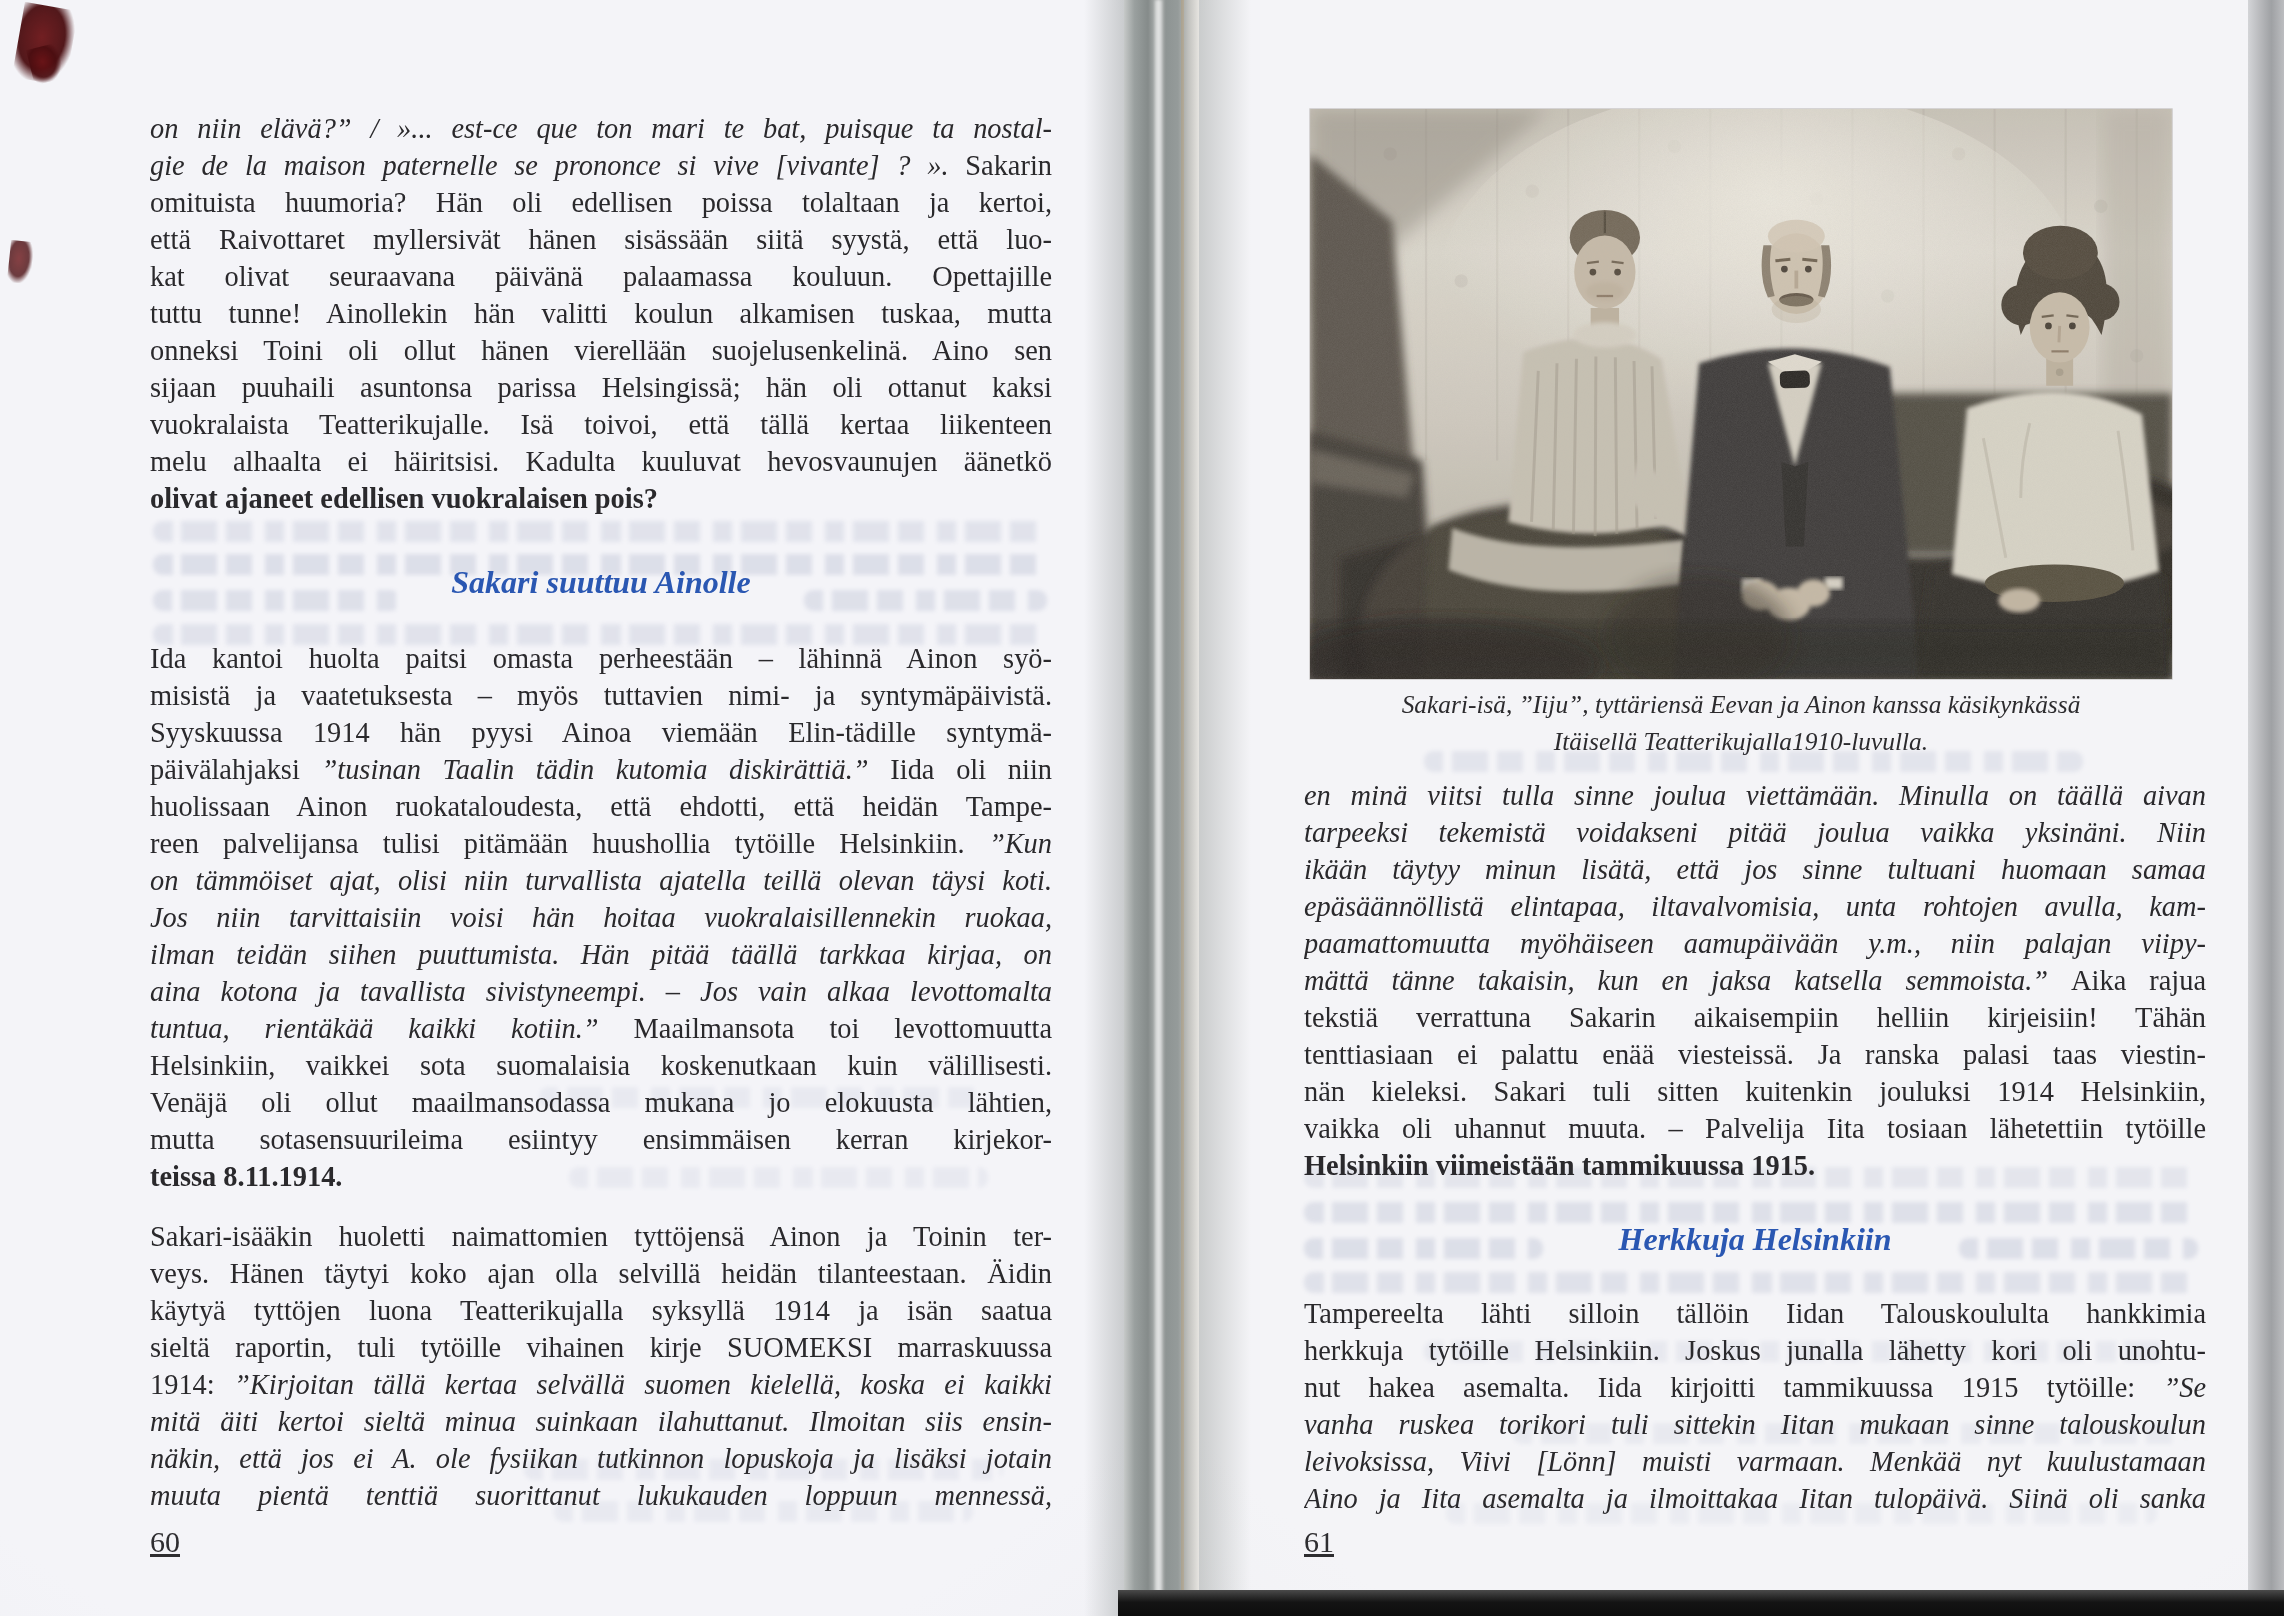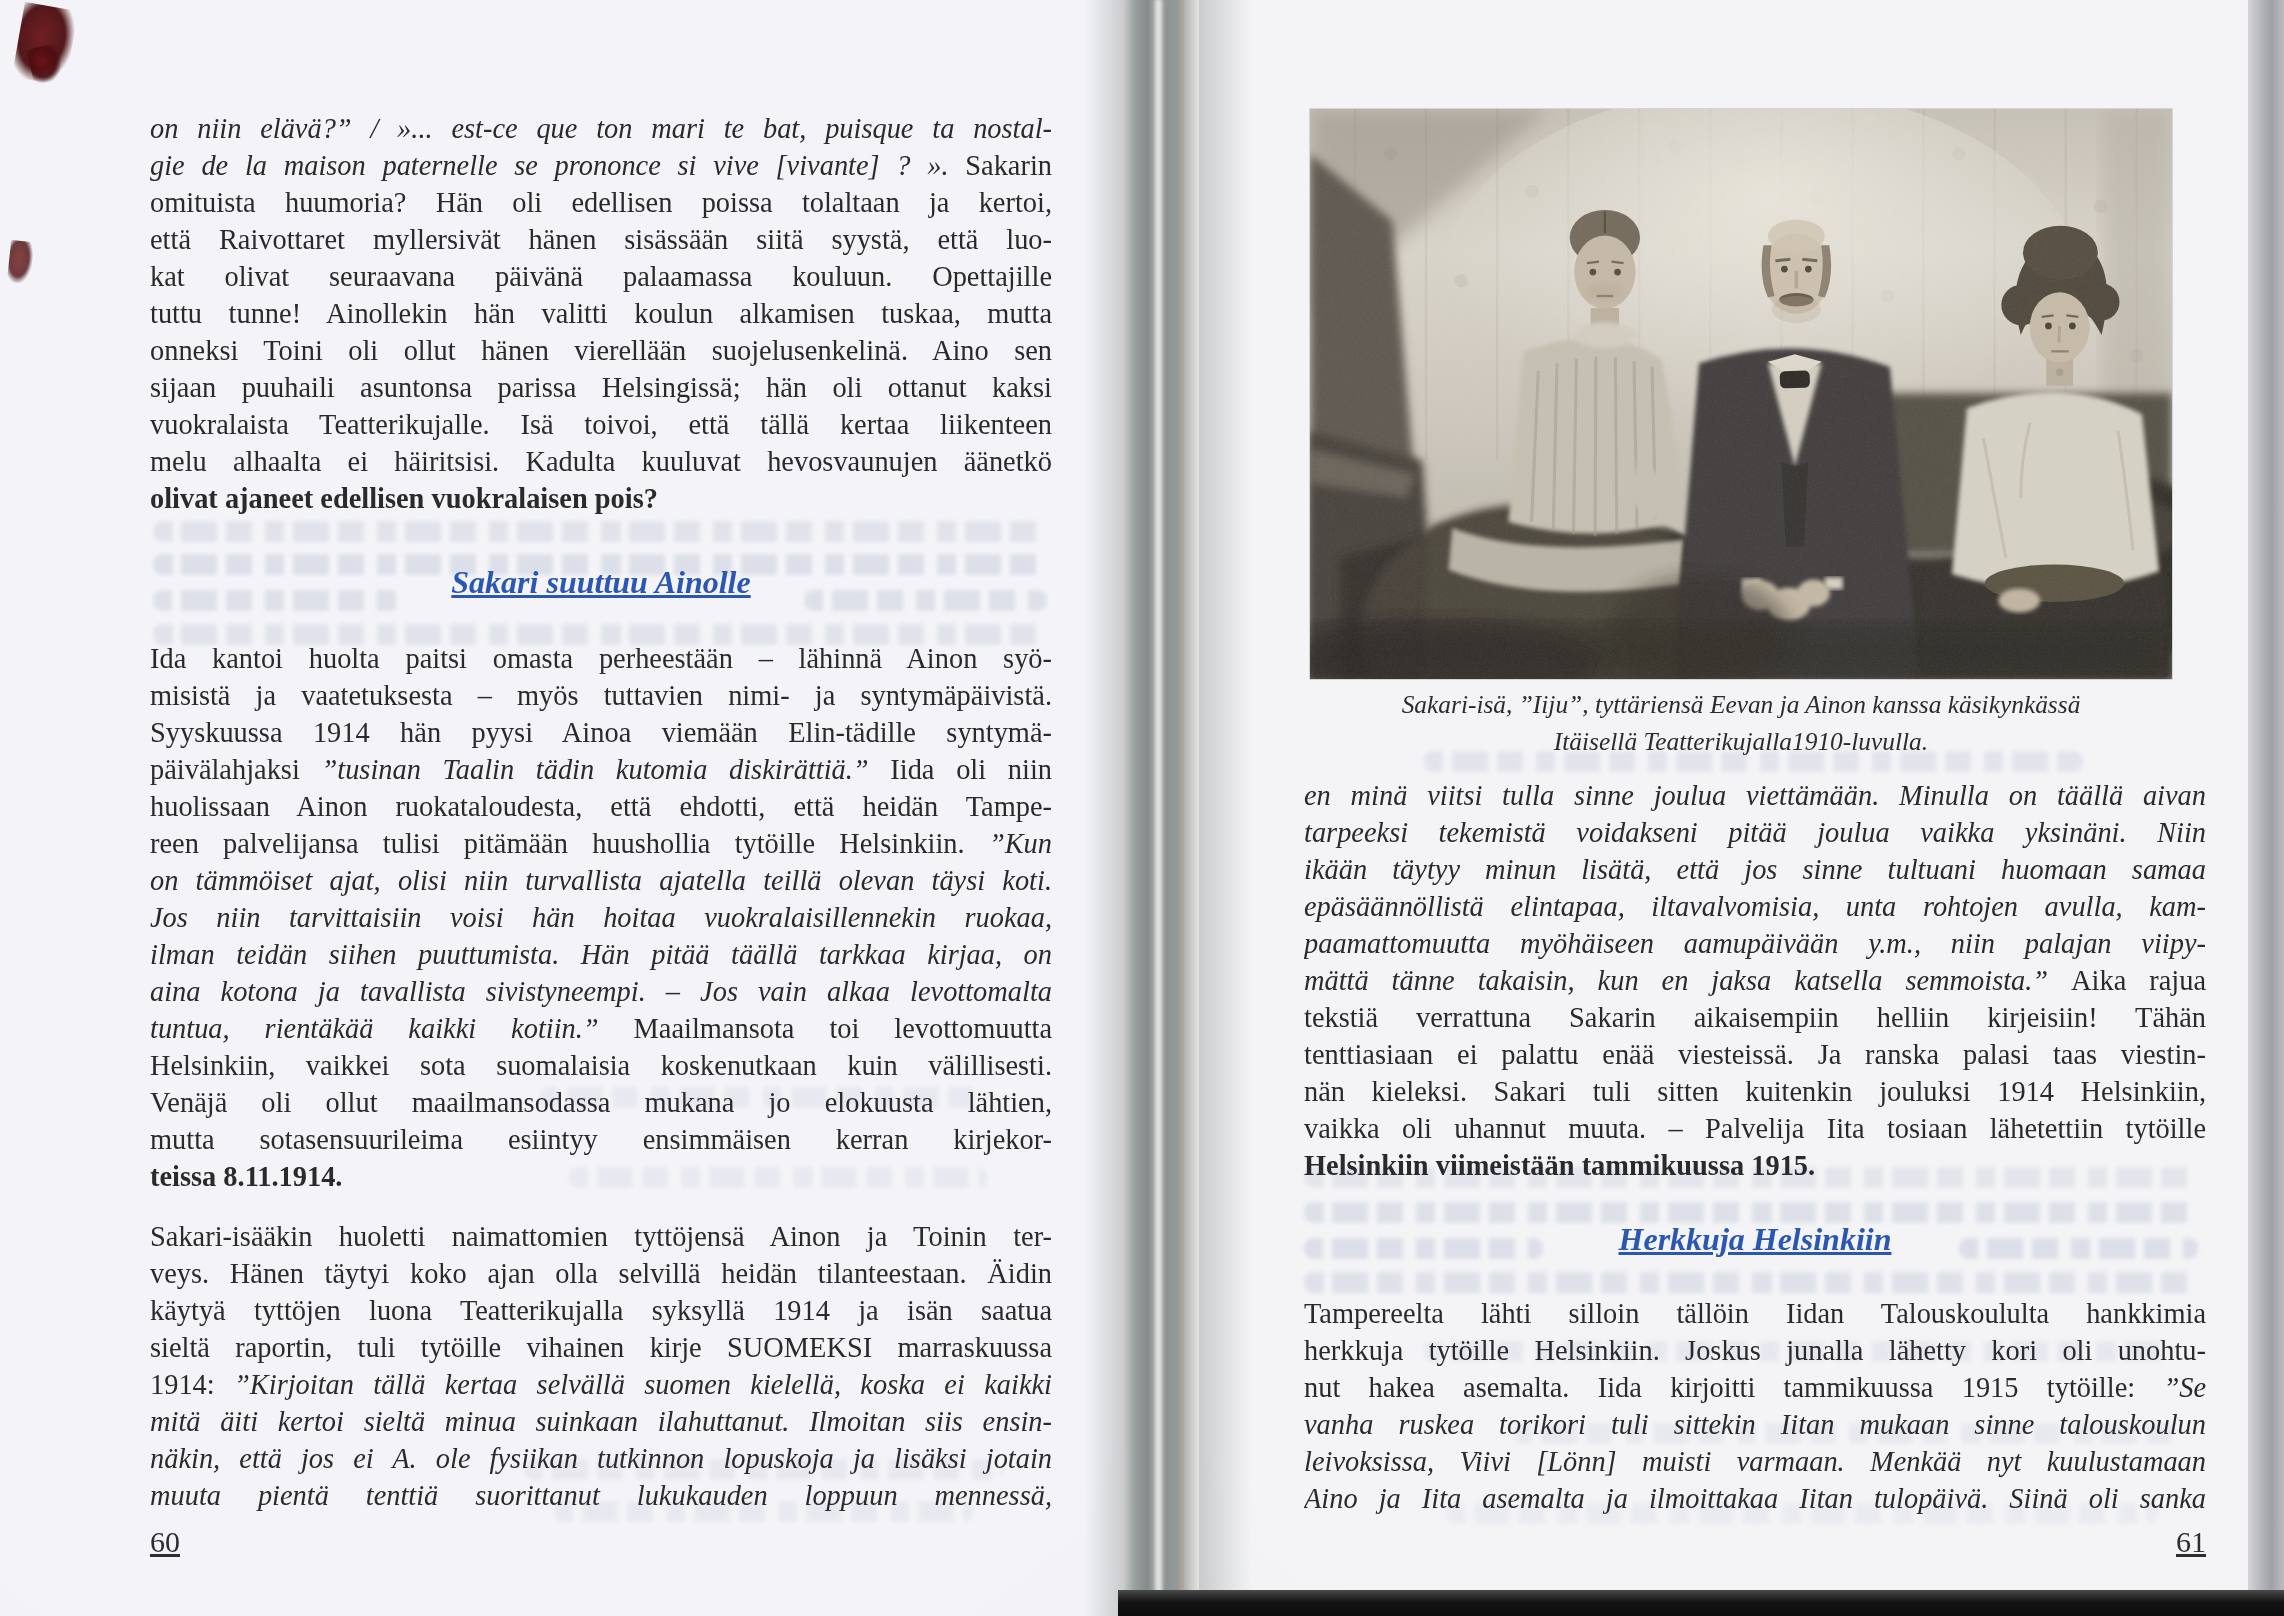--- a/index.html
+++ b/index.html
@@ -26,21 +26,21 @@
     background:linear-gradient(180deg,#4a4a4a 0%,#141414 45%,#0c0c0c 100%);}
   
   .ink{position:absolute;background:radial-gradient(ellipse at 42% 42%, #6b1417 0%, #4a0d10 52%, rgba(74,13,16,0) 74%);filter:blur(0.7px);}
   
   .col{position:absolute;font-size:28.4px;color:#2a292c;}
   .tline{height:37px;line-height:37px;overflow:hidden;}
   .jl{text-align:justify;text-align-last:justify;}
   .ll{text-align:left;font-weight:bold;}
   .it{font-style:italic;}
   .heading{position:absolute;width:902px;text-align:center;
-    font-weight:bold;font-style:italic;font-size:32px;line-height:39px;text-decoration:underline;}
+    font-weight:bold;font-style:italic;font-size:32px;line-height:39px;}
   .pagenum{position:absolute;font-size:30px;color:#2e2d30;text-decoration:underline;}
   .caption{position:absolute;text-align:center;font-style:italic;font-size:25.4px;line-height:37px;color:#2c2b2e;}
   .photo{position:absolute;left:111px;top:109px;width:862px;height:570px;overflow:hidden;
     box-shadow:0 0 0 0.7px rgba(120,115,105,.35);}
   
   .bleed{position:absolute;height:21px;border-radius:9px;filter:blur(2.2px);
     background:repeating-linear-gradient(90deg,#5d6b97 0px,#5d6b97 19.5px,rgba(0,0,0,0) 19.5px,rgba(0,0,0,0) 28.4px,#5d6b97 28.4px,#5d6b97 64px,rgba(0,0,0,0) 64px,rgba(0,0,0,0) 73px,#5d6b97 73px,#5d6b97 99px,rgba(0,0,0,0) 99px,rgba(0,0,0,0) 112px);}
 </style>
 </head>
 <body>
@@ -305,20 +305,20 @@
 
     <div class="col" style="left:105px;top:1295px;width:902px;">
         <div class="tline jl"><span>Tampereelta lähti silloin tällöin Iidan Talouskoululta hankkimia</span></div>
         <div class="tline jl"><span>herkkuja tytöille Helsinkiin. Joskus junalla lähetty kori oli unohtu-</span></div>
         <div class="tline jl"><span>nut hakea asemalta. Iida kirjoitti tammikuussa 1915 tytöille: </span><span class="it">”Se</span></div>
         <div class="tline jl"><span class="it">vanha ruskea torikori tuli sittekin Iitan mukaan sinne talouskoulun</span></div>
         <div class="tline jl"><span class="it">leivoksissa, Viivi [Lönn] muisti varmaan. Menkää nyt kuulustamaan</span></div>
         <div class="tline jl"><span class="it">Aino ja Iita asemalta ja ilmoittakaa Iitan tulopäivä. Siinä oli sanka</span></div>
       </div>
 
-    <div class="pagenum" style="left:105px;top:1525px;width:902px;text-align:right;">61</div>
+    <div class="pagenum" style="left:105px;top:1525px;width:902px;">61</div>
   </div>
 
   <div class="right-edge"></div>
   <div class="bottom-edge"></div>
 
 </div>
 
 
 </body></html>

